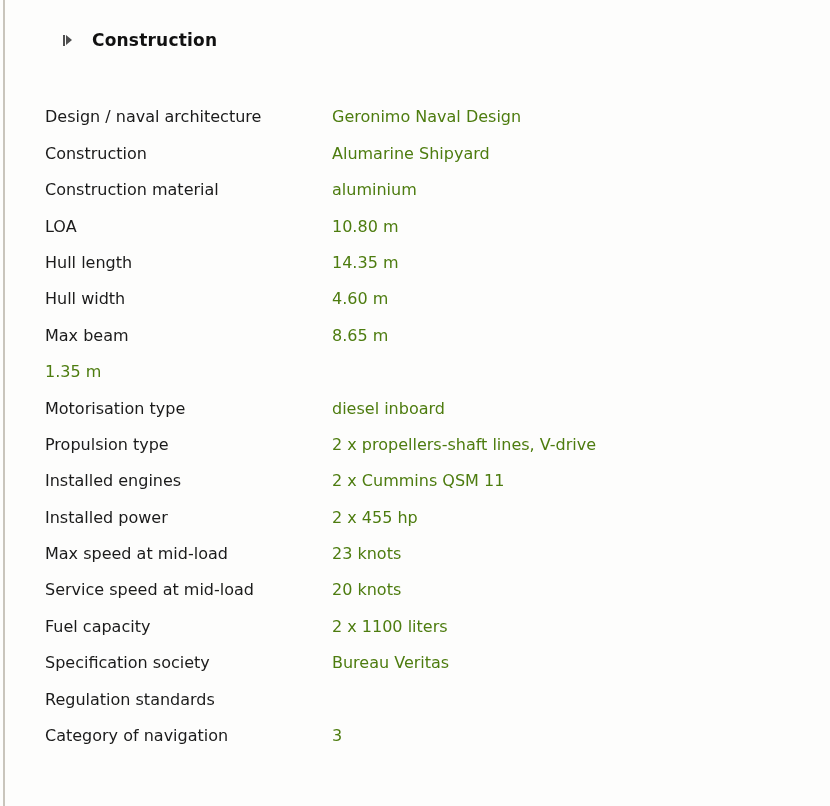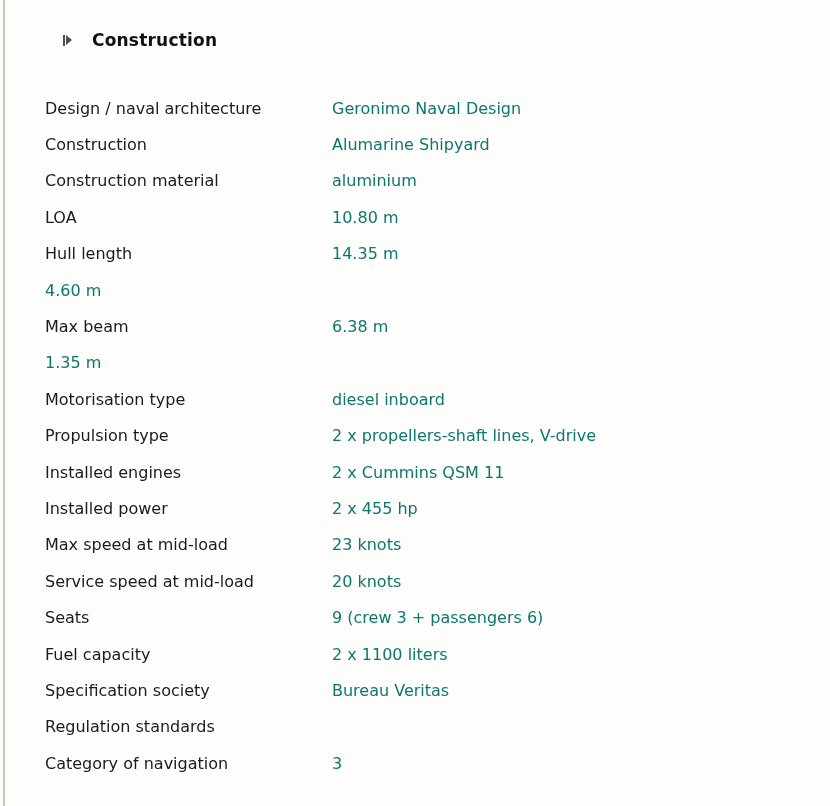--- a/index.html
+++ b/index.html
@@ -67,34 +67,34 @@
     color: #111;
   }
 
   .spec-table {
     margin-top: 38px;
     width: 100%;
   }
 
   .spec-row {
     display: flex;
-    align-items: center;
+    align-items: flex-end;
     height: 36.4px;
     font-size: 16px;
   }
 
   .spec-label {
     width: 287px;
     flex: 0 0 287px;
     color: #1b1b1b;
   }
 
   .spec-value {
     flex: 1 1 auto;
-    color: #0f766e;
+    color: #4d7c0f;
     white-space: nowrap;
   }
 </style>
 </head>
 <body>
 
 <div class="page">
   <div class="left-rule"></div>
 
   <div class="content">
@@ -128,26 +128,27 @@
           <div class="spec-label">LOA</div>
           <div class="spec-value">10.80 m</div>
         </div>
 
         <div class="spec-row">
           <div class="spec-label">Hull length</div>
           <div class="spec-value">14.35 m</div>
         </div>
 
         <div class="spec-row">
+          <div class="spec-label">Hull width</div>
           <div class="spec-value">4.60 m</div>
         </div>
 
         <div class="spec-row">
           <div class="spec-label">Max beam</div>
-          <div class="spec-value">6.38 m</div>
+          <div class="spec-value">8.65 m</div>
         </div>
 
         <div class="spec-row">
           <div class="spec-value">1.35 m</div>
         </div>
 
         <div class="spec-row">
           <div class="spec-label">Motorisation type</div>
           <div class="spec-value">diesel inboard</div>
         </div>
@@ -170,24 +171,20 @@
         <div class="spec-row">
           <div class="spec-label">Max speed at mid-load</div>
           <div class="spec-value">23 knots</div>
         </div>
 
         <div class="spec-row">
           <div class="spec-label">Service speed at mid-load</div>
           <div class="spec-value">20 knots</div>
         </div>
 
-        <div class="spec-row">
-          <div class="spec-label">Seats</div>
-          <div class="spec-value">9 (crew 3 + passengers 6)</div>
-        </div>
 
         <div class="spec-row">
           <div class="spec-label">Fuel capacity</div>
           <div class="spec-value">2 x 1100 liters</div>
         </div>
 
         <div class="spec-row">
           <div class="spec-label">Specification society</div>
           <div class="spec-value">Bureau Veritas</div>
         </div>

